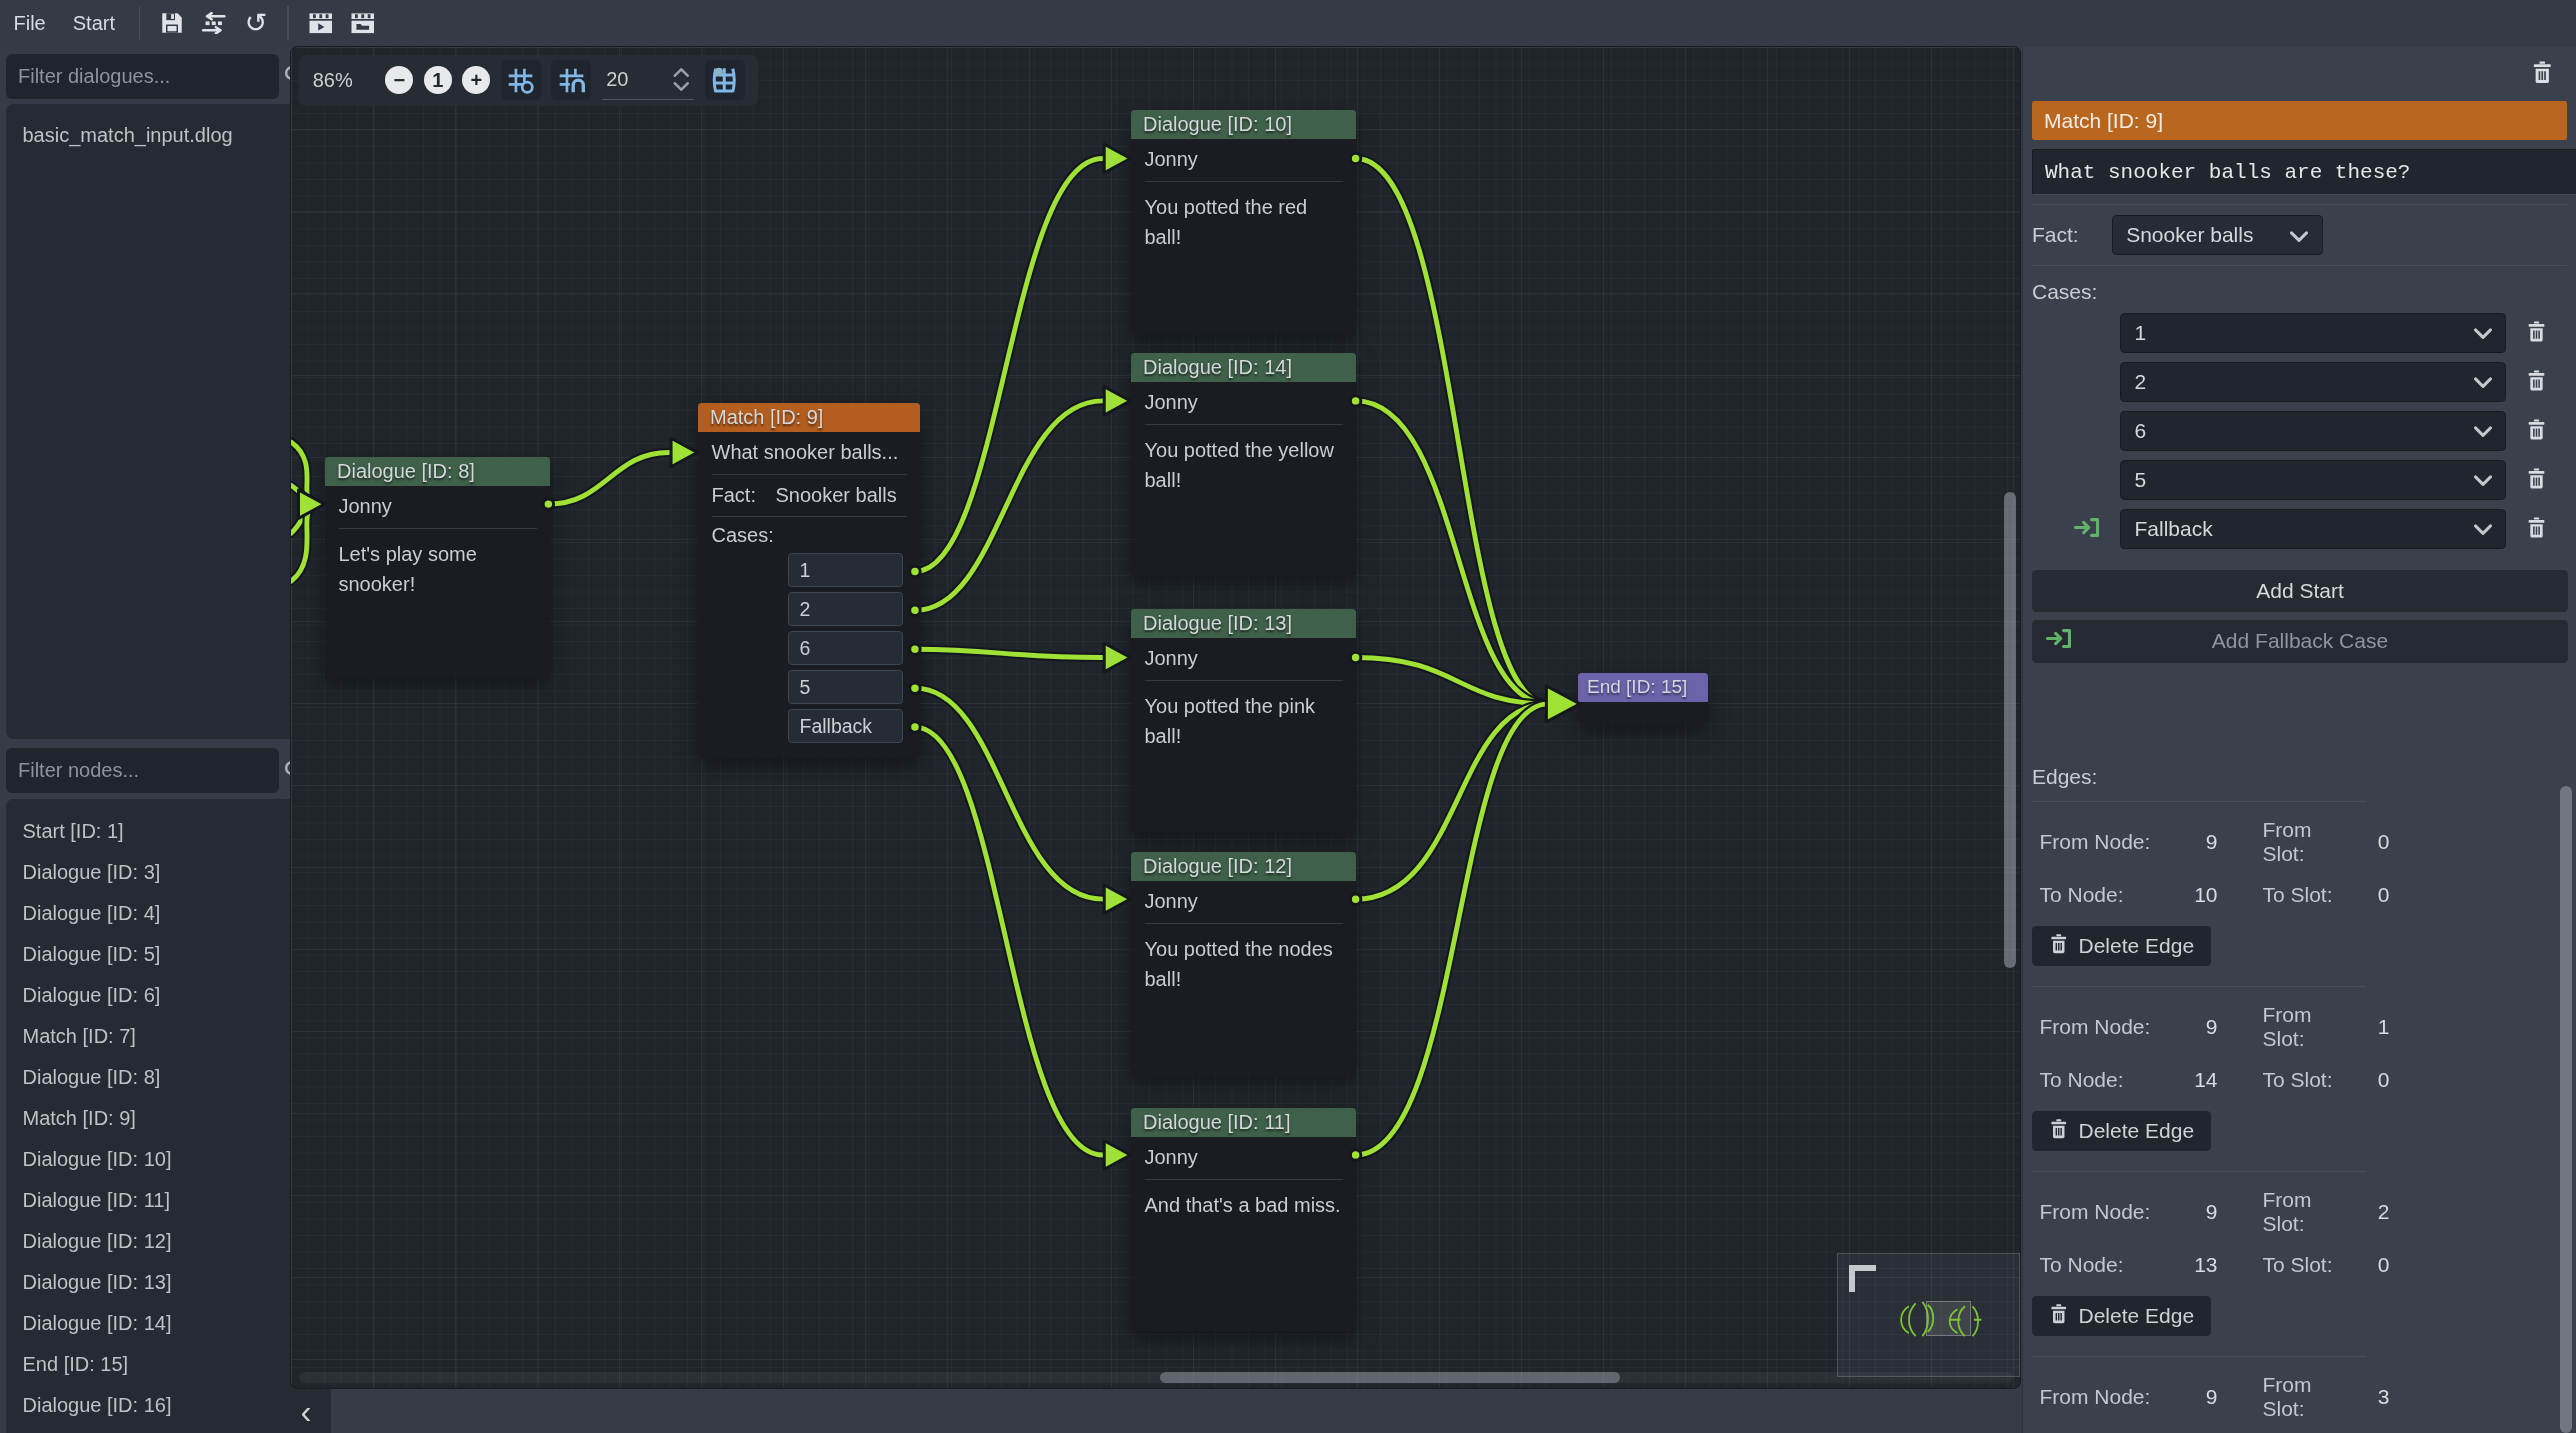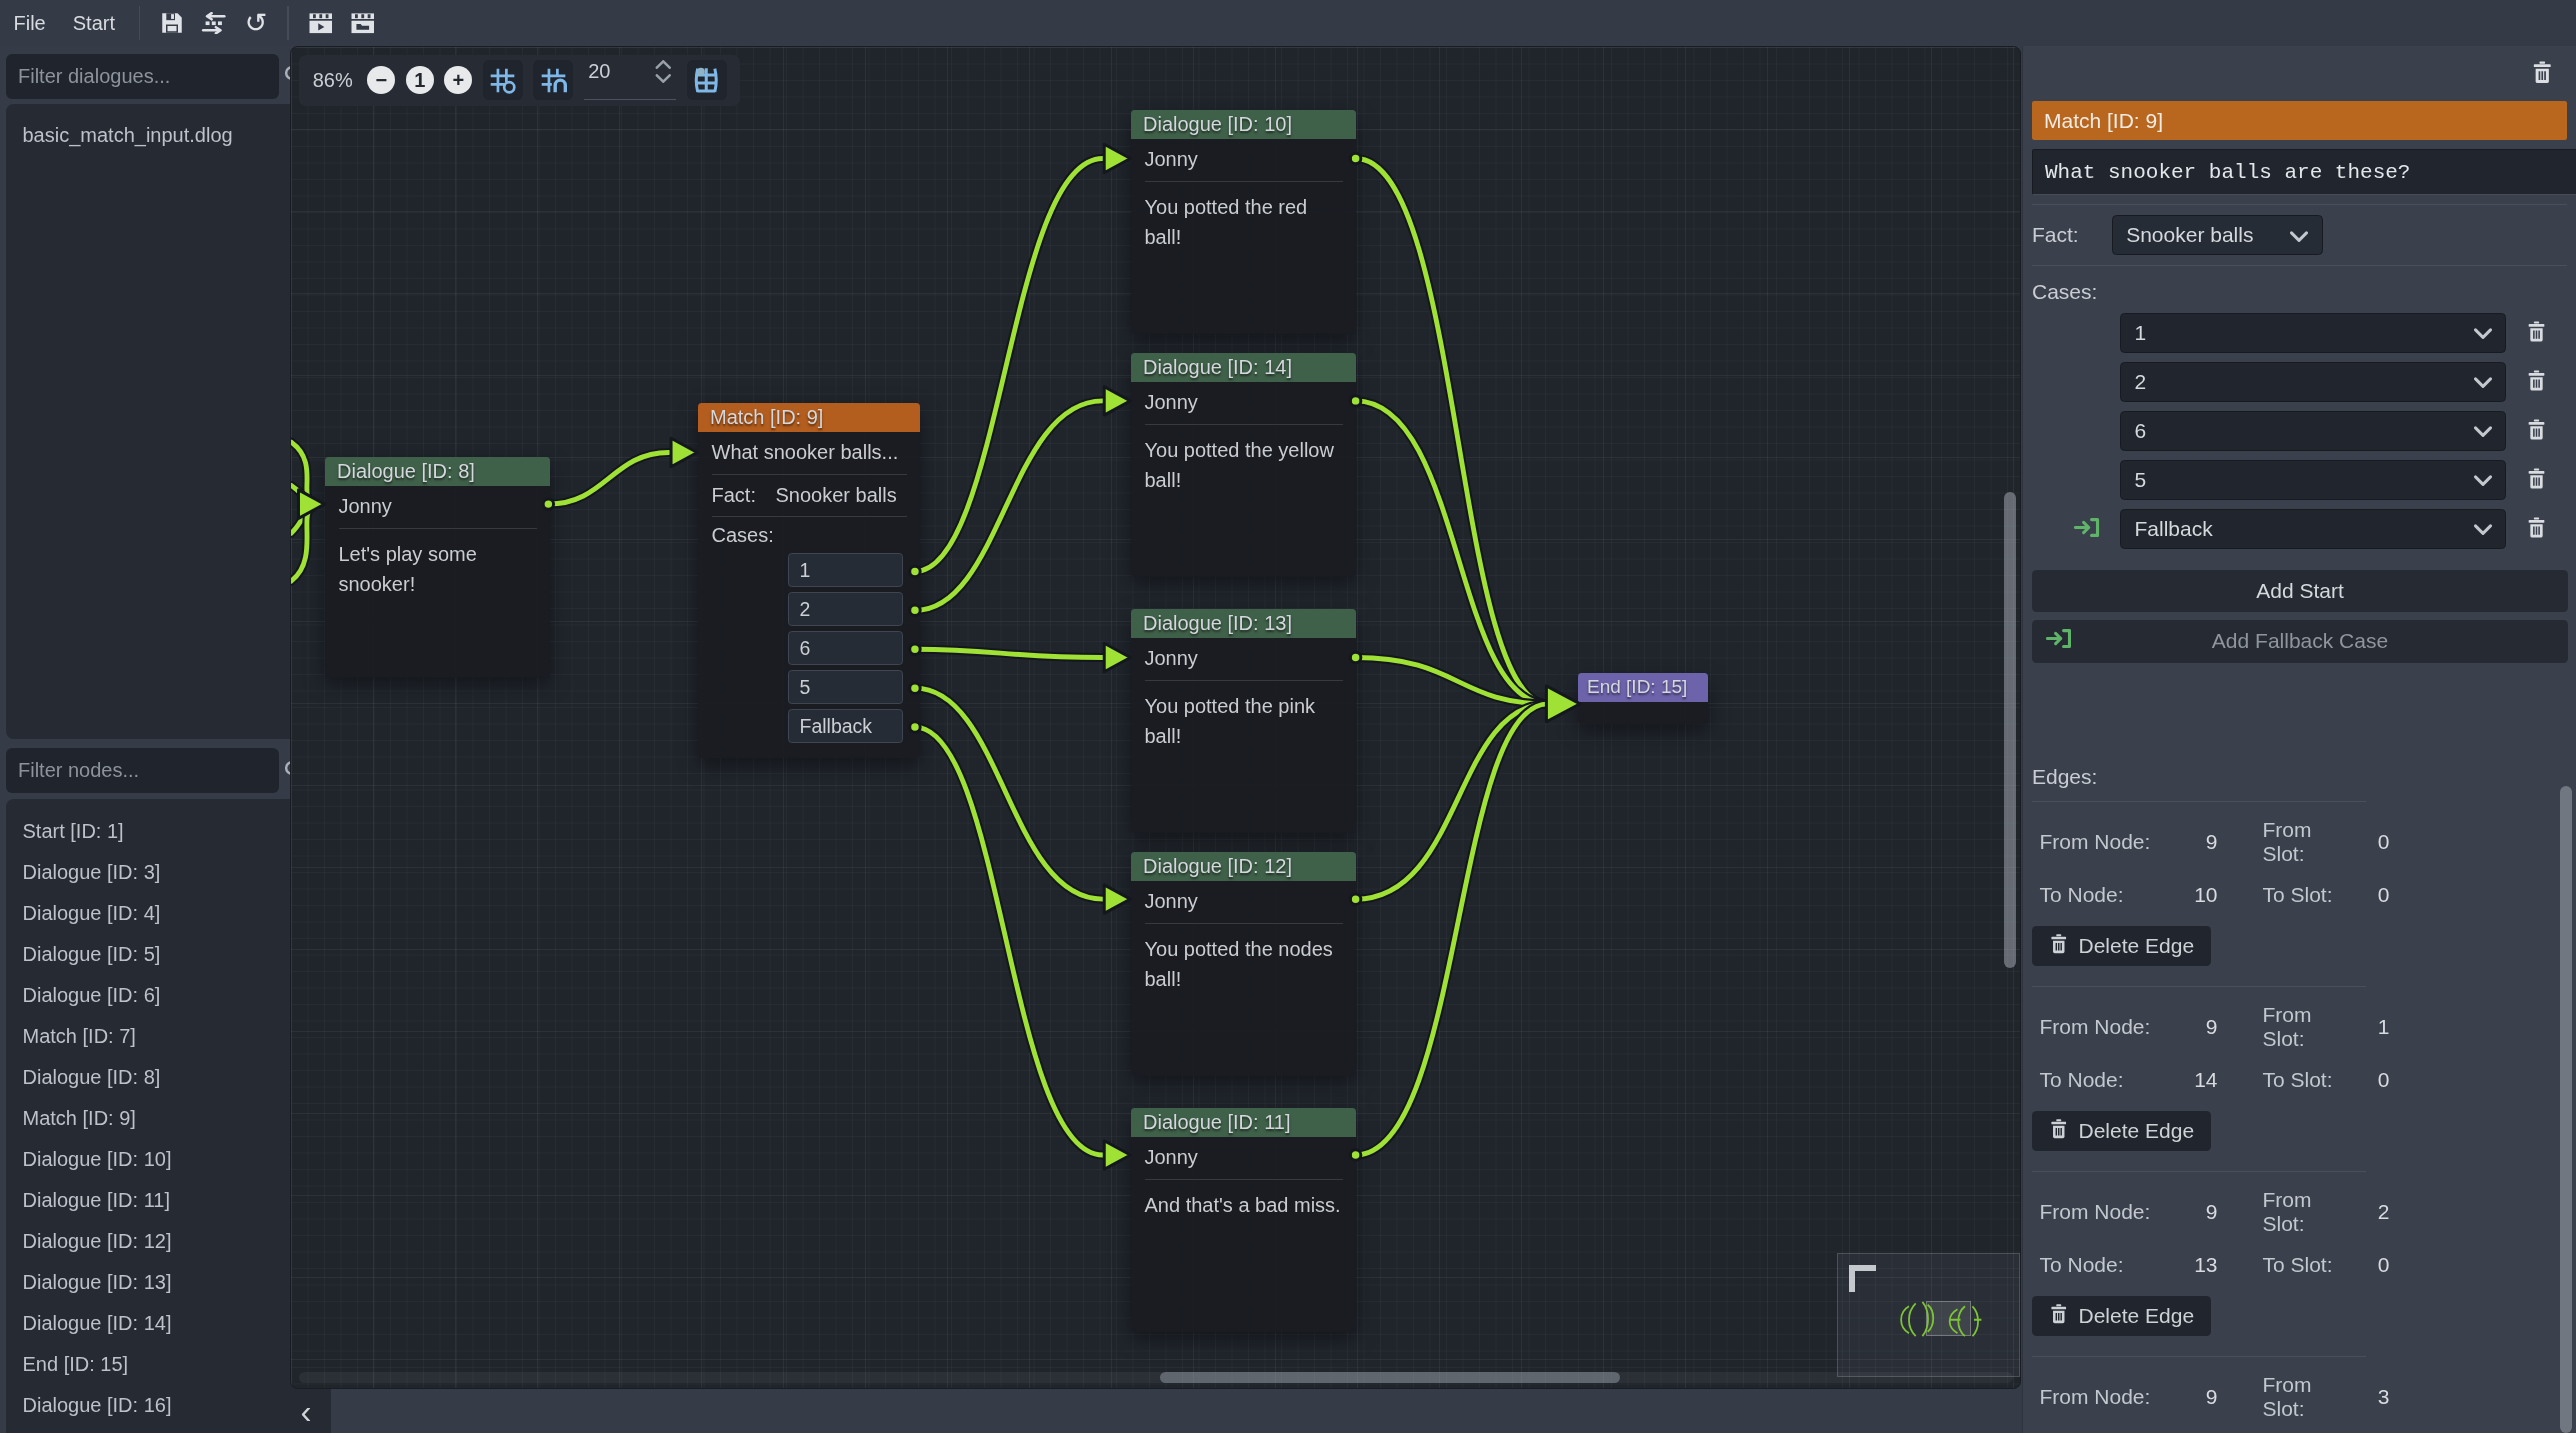--- a/index.html
+++ b/index.html
@@ -32,26 +32,26 @@
             background-image:
               linear-gradient(rgba(255,255,255,0.055) 0.7px, transparent 0.7px),
               linear-gradient(90deg, rgba(255,255,255,0.055) 0.7px, transparent 0.7px),
               linear-gradient(rgba(255,255,255,0.03) 0.7px, transparent 0.7px),
               linear-gradient(90deg, rgba(255,255,255,0.03) 0.7px, transparent 0.7px);
             background-size:82px 82px, 82px 82px, 16.5px 16.5px, 16.5px 16.5px;
             border:0.7px solid #191d23; border-radius:7.5px; overflow:hidden; }
 
   .gtoolbar { position:absolute; left:8.2px; top:7.5px; height:51px; background:#262b34; border-radius:6.7px;
               display:flex; align-items:center; padding:0 13.5px; gap:10.5px; z-index:30; }
-  .zoomtext { font-size:20px; color:#ccd0d5; margin-right:4px; }
+  .zoomtext { font-size:20px; color:#ccd0d5; margin-right:22px; }
   .circ-btn { width:28px; height:28px; border-radius:50%; background:#e7e9eb; color:#23272e;
               display:flex; align-items:center; justify-content:center; font-size:20px; font-weight:bold; border:none; }
   .sq-btn { width:40px; height:40px; border-radius:6px; background:#20252d; border:none;
             display:flex; align-items:center; justify-content:center; }
-  .spin { display:flex; border-bottom:1.5px solid #4c525e; height:40px; padding:0 4.5px; }
+  .spin { display:flex; align-items:center; border-bottom:1.5px solid #4c525e; height:40px; padding:0 4.5px; }
   .spin .val { font-size:20px; color:#ccd0d5; width:67px; }
   .spin .arrows { display:flex; flex-direction:column; gap:4.5px; color:#9aa0a8; }
 
   
   .gnode { position:absolute; box-shadow:0 7.5px 21px rgba(0,0,0,.4); border-radius:4.5px; z-index:10; }
   .gnode .nhead { height:28.5px; display:flex; align-items:center; padding:0 12px; font-size:20px;
                   color:#d4d8dc; text-shadow:0 1.5px 2.2px rgba(0,0,0,.55); border-radius:3.7px 3.7px 0 0; }
   .nhead.green { background:#3f6049; }
   .nhead.orange { background:#b35d1e; }
   .nhead.purple { background:#6c63ab; }

